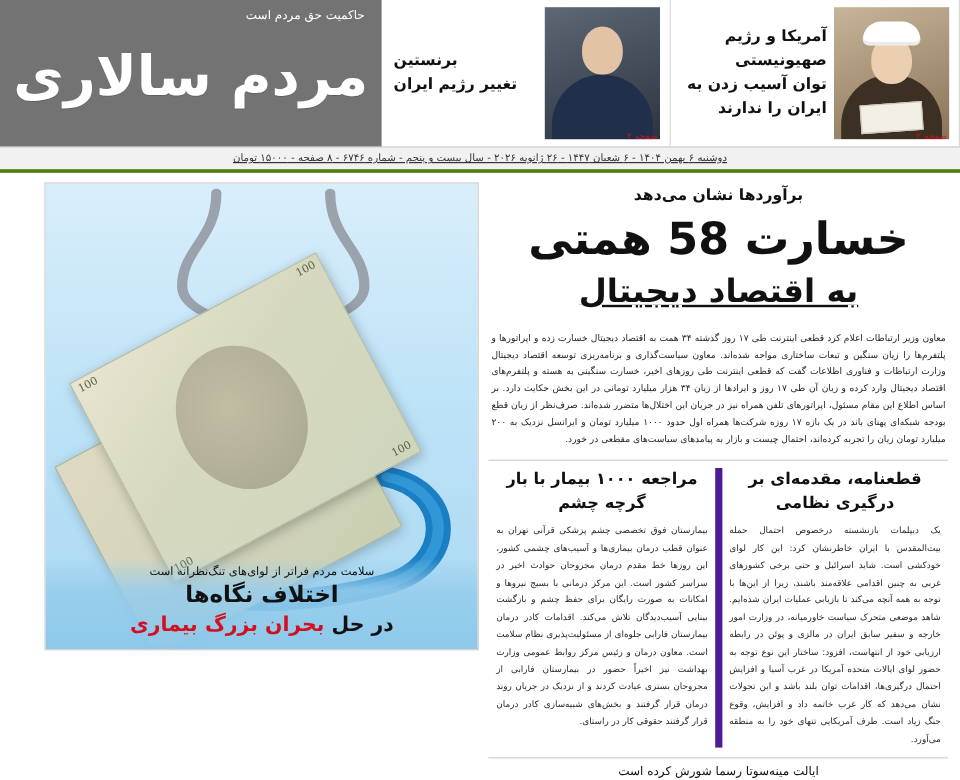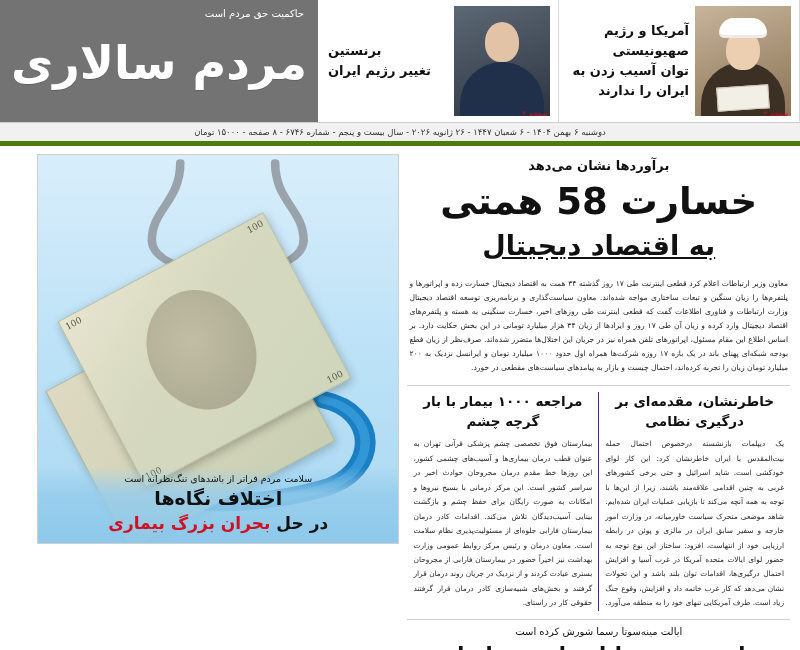--- a/index.html
+++ b/index.html
@@ -136,27 +136,28 @@
     border: 1px solid #cfc7b3;
     left: 50%; bottom: 6px;
     transform: translateX(-50%) rotate(-4deg);
   }
 
   
   .datebar {
     height: 18px;
     background: #f1f1f1;
     border-top: 1px solid #cccccc;
-    border-bottom: 5px solid #4d7c0f;
+    border-bottom: 3px solid #4d7c0f;
     display: flex;
     align-items: center;
     justify-content: center;
     font-size: 8.5px;
     color: #333;
     letter-spacing: 0.2px;
+    text-decoration: underline;
   }
 
   
   .content {
     display: flex;
     flex-direction: row;
     padding: 8px 10px 6px 10px;
     box-sizing: border-box;
     height: 404px;
     margin-left: 29px;
@@ -204,21 +205,21 @@
     display: flex;
     flex-direction: row;
     margin-top: 10px;
     border-top: 1px solid #cfcfcf;
     padding-top: 6px;
   }
   .sub {
     flex: 1;
     padding: 0 6px;
   }
-  .sub + .sub { border-right: 1px solid #4c1d95; }
+  .sub + .sub { border-right: 6px solid #4c1d95; }
   .sub-title {
     font-size: 13.5px;
     font-weight: bold;
     color: #111;
     text-align: center;
     line-height: 1.45;
     margin-bottom: 6px;
   }
   .sub-body {
     font-size: 7.4px;
@@ -369,21 +370,21 @@
 
       <div class="kicker">برآوردها نشان می‌دهد</div>
       <div class="headline">
         <span>خسارت 58 همتی</span>
         <span class="l2">به اقتصاد دیجیتال</span>
       </div>
       <div class="lede">معاون وزیر ارتباطات اعلام کرد قطعی اینترنت طی ۱۷ روز گذشته ۳۴ همت به اقتصاد دیجیتال خسارت زده و اپراتورها و پلتفرم‌ها را زیان سنگین و تبعات ساختاری مواجه شده‌اند. معاون سیاست‌گذاری و برنامه‌ریزی توسعه اقتصاد دیجیتال وزارت ارتباطات و فناوری اطلاعات گفت که قطعی اینترنت طی روزهای اخیر، خسارت سنگینی به هسته و پلتفرم‌های اقتصاد دیجیتال وارد کرده و زیان آن طی ۱۷ روز و ایرادها از زیان ۳۴ هزار میلیارد تومانی در این بخش حکایت دارد. بر اساس اطلاع این مقام مسئول، اپراتورهای تلفن همراه نیز در جریان این اختلال‌ها متضرر شده‌اند. صرف‌نظر از زیان قطع بودجه شبکه‌ای پهنای باند در یک بازه ۱۷ روزه شرکت‌ها همراه اول حدود ۱۰۰۰ میلیارد تومان و ایرانسل نزدیک به ۲۰۰ میلیارد تومان زیان را تجربه کرده‌اند، احتمال چیست و بازار به پیامدهای سیاست‌های مقطعی در خورد.</div>
 
       <div class="two-col-box">
         <div class="sub">
-          <div class="sub-title">خاطرنشان، مقدمه‌ای بر درگیری نظامی</div>
+          <div class="sub-title">قطعنامه، مقدمه‌ای بر درگیری نظامی</div>
           <div class="sub-body">یک دیپلمات بازنشسته درخصوص احتمال حمله بیت‌المقدس با ایران خاطرنشان کرد: این کار لوای خودکشی است. شاید اسرائیل و حتی برخی کشورهای غربی به چنین اقدامی علاقه‌مند باشند، زیرا از این‌ها با توجه به همه آنچه می‌کند تا بازیابی عملیات ایران شده‌ایم. شاهد موضعی متحرک سیاست خاورمیانه، در وزارت امور خارجه و سفیر سابق ایران در مالزی و پوئن در رابطه ارزیابی خود از انتهاست، افزود: ساختار این نوع توجه به حضور لوای ایالات متحده آمریکا در غرب آسیا و افزایش احتمال درگیری‌ها، اقدامات توان بلند باشد و این تحولات نشان می‌دهد که کار غرب خاتمه داد و افزایش، وقوع جنگ زیاد است. طرف آمریکایی تنهای خود را به منطقه می‌آورد.</div>
         </div>
         <div class="sub">
           <div class="sub-title">مراجعه ۱۰۰۰ بیمار با بار گرچه چشم</div>
           <div class="sub-body">بیمارستان فوق تخصصی چشم پزشکی قرآنی تهران به عنوان قطب درمان بیماری‌ها و آسیب‌های چشمی کشور، این روزها خط مقدم درمان مجروحان حوادث اخیر در سراسر کشور است. این مرکز درمانی با بسیج نیروها و امکانات به صورت رایگان برای حفظ چشم و بازگشت بینایی آسیب‌دیدگان تلاش می‌کند. اقدامات کادر درمان بیمارستان فارابی جلوه‌ای از مسئولیت‌پذیری نظام سلامت است. معاون درمان و رئیس مرکز روابط عمومی وزارت بهداشت نیز اخیراً حضور در بیمارستان فارابی از مجروحان بستری عیادت کردند و از نزدیک در جریان روند درمان قرار گرفتند و بخش‌های شبیه‌سازی کادر درمان قرار گرفتند حقوقی کار در راستای.</div>
         </div>
       </div>
 
       <hr class="rule">
       <div class="small-kicker">ایالت مینه‌سوتا رسما شورش کرده است</div>
@@ -413,21 +414,21 @@
         <div class="money2"></div>
         <div class="money">
           <div class="oval"></div>
           <div class="corner c1">100</div>
           <div class="corner c2">100</div>
           <div class="corner c3">100</div>
           <div class="corner c4">100</div>
         </div>
 
         <div class="caption-box">
-          <div class="cap-small">سلامت مردم فراتر از باشد‌های تنگ‌نظرانه است</div>
+          <div class="cap-small">سلامت مردم فراتر از لوای‌های تنگ‌نظرانه است</div>
           <div class="cap-mid">اختلاف نگاه‌ها</div>
           <div class="cap-big">
             <span>در حل</span>
             <span class="red">بحران بزرگ بیماری</span>
           </div>
         </div>
 
       </div>
     </div>
 

